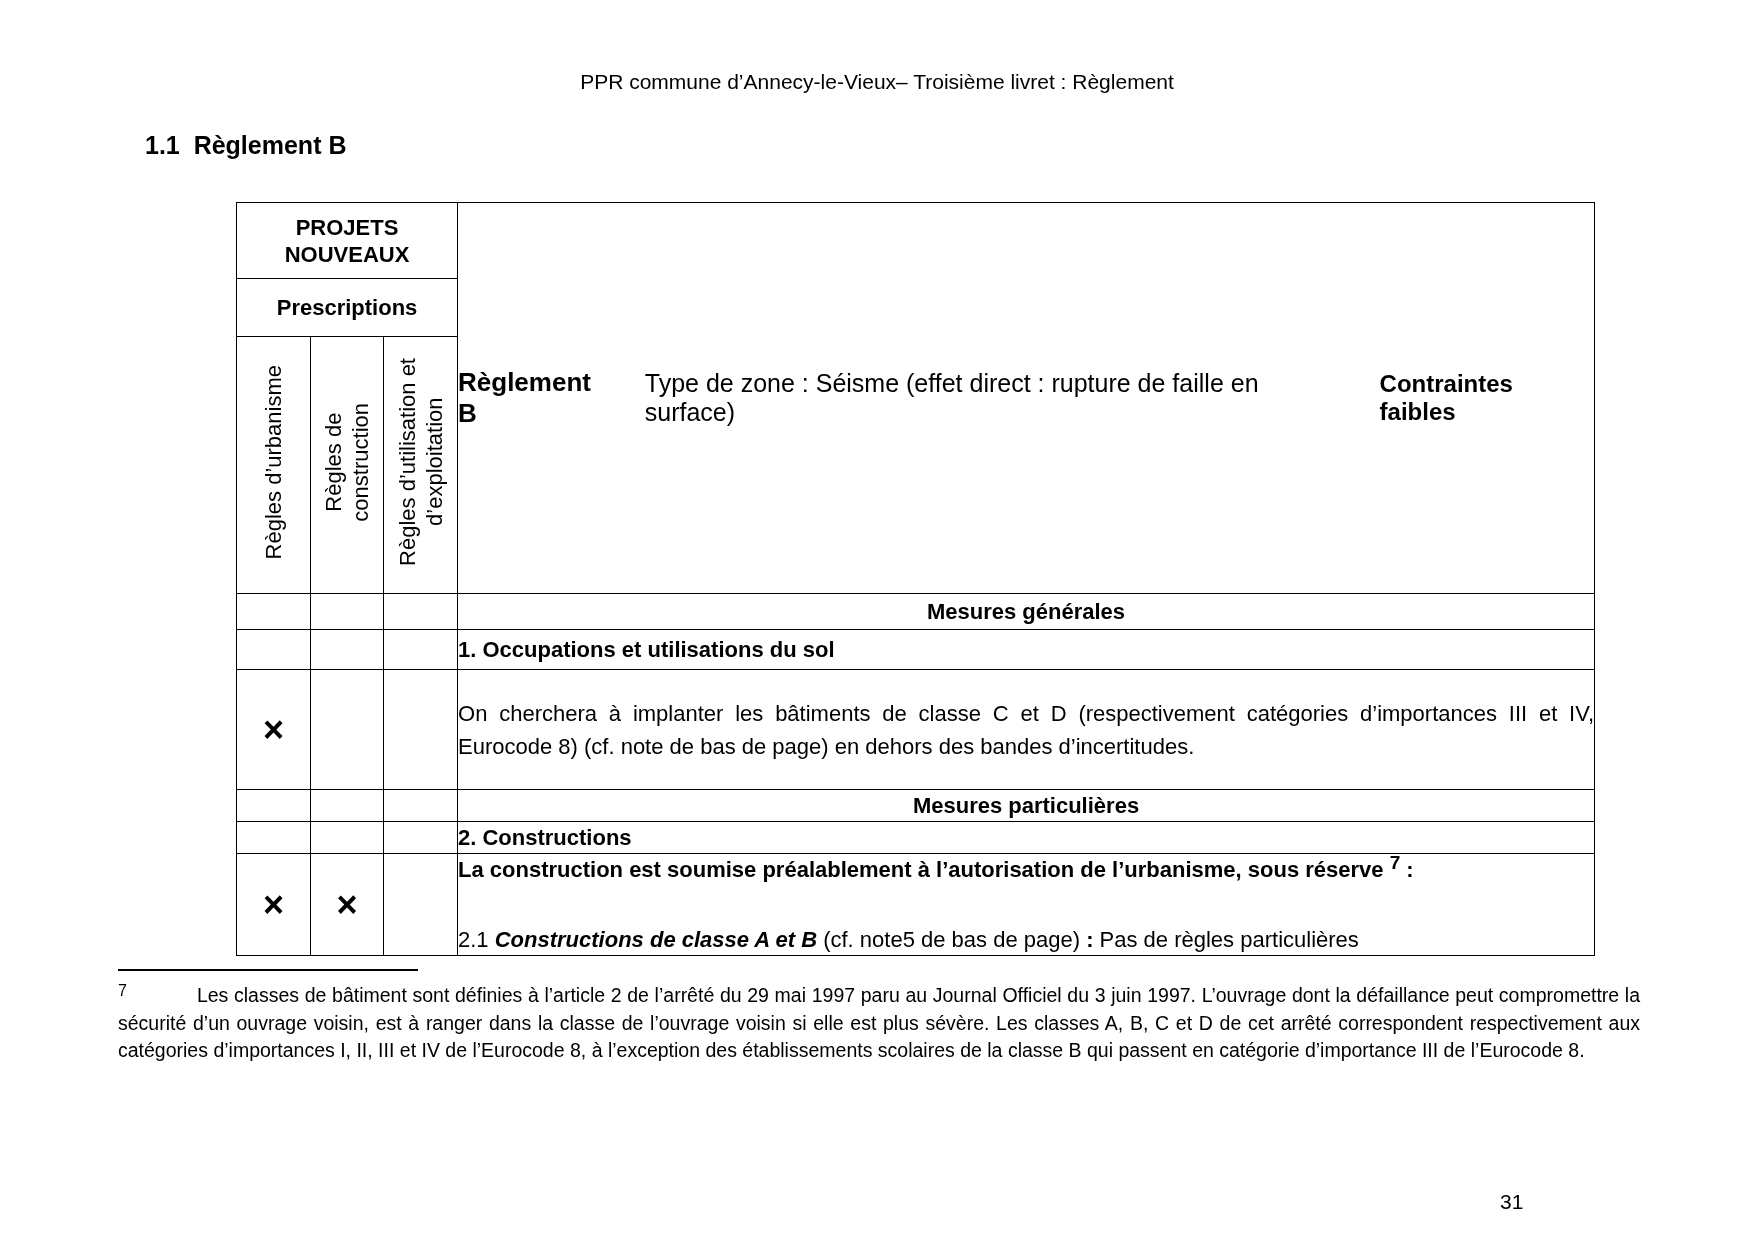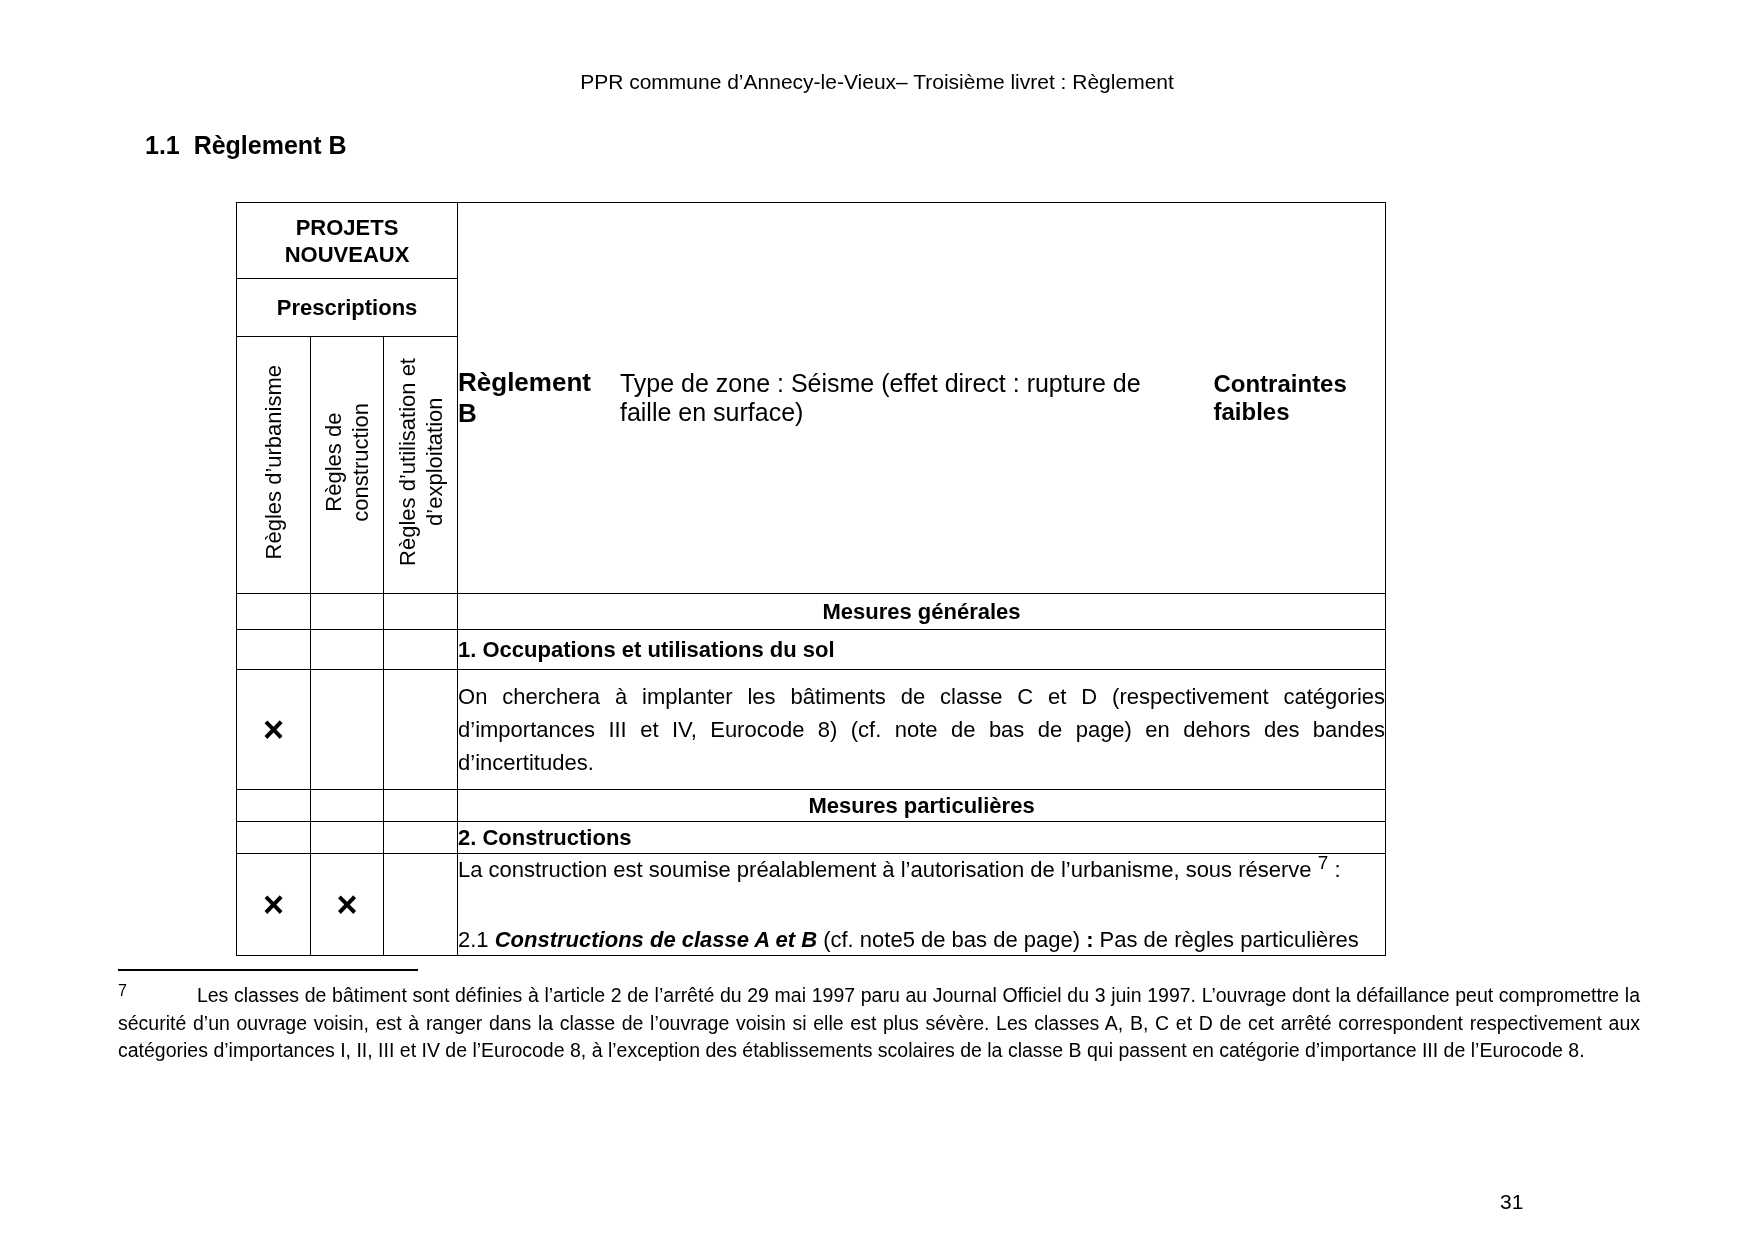--- a/index.html
+++ b/index.html
@@ -17,21 +17,21 @@
     text-align: center; font-size: 21px;
   }
 
   .section-title {
     position: absolute; top: 131px; left: 145px;
     font-size: 25px; font-weight: bold; white-space: pre;
   }
 
   table.reg-table {
     position: absolute; left: 236px; top: 202px;
-    width: 1150px;
+    width: 1359px;
     border-collapse: collapse; table-layout: fixed;
     font-size: 22px;
   }
   table.reg-table td {
     border: 1px solid #000;
     padding: 0;
     vertical-align: middle;
     overflow: hidden;
   }
   td.bt2 { border-top: 2px solid #000; }
@@ -68,21 +68,21 @@
   td.c-para {
     vertical-align: top; text-align: justify;
     padding: 7px 16px 0 20px;
     line-height: 33px;
   }
   td.c-para2 {
     vertical-align: top; text-align: left;
     padding: 8px 18px 0 20px;
     line-height: 30px;
   }
-  .p1 { margin: 0; }
+  .p1 { margin: 0; font-weight: bold; }
   .p2 { margin: 39px 0 0 0; }
   .bold-italic { font-weight: bold; font-style: italic; }
   .bold { font-weight: bold; }
   sup.ref {
     font-size: 19px; position: relative; top: -8px; vertical-align: baseline;
   }
 
   td.mark {
     text-align: center; font-weight: bold;
     font-size: 36px; line-height: 36px;

